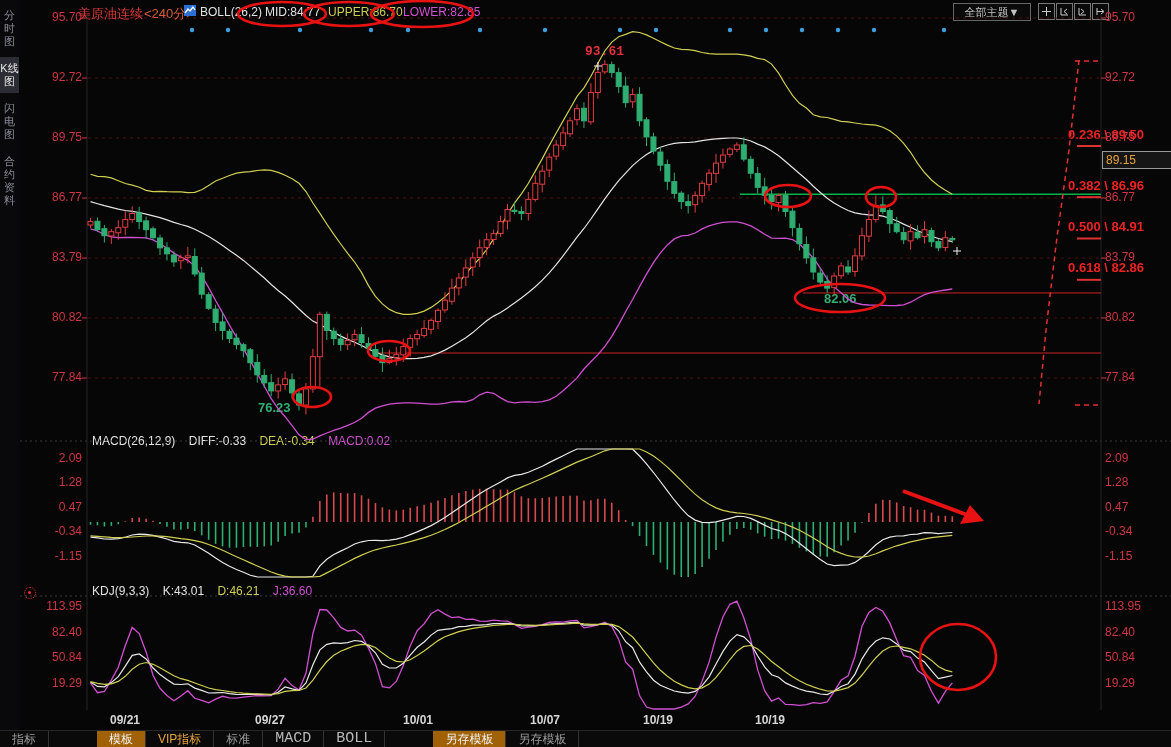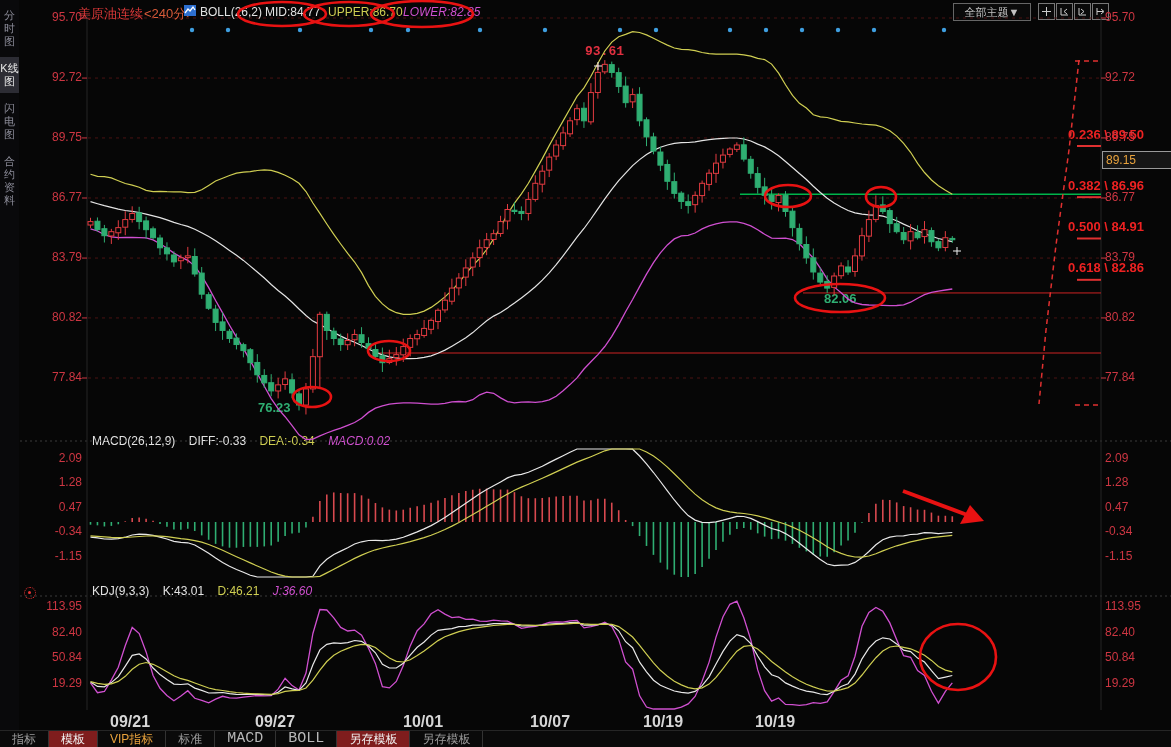--- a/index.html
+++ b/index.html
@@ -8,30 +8,30 @@
   
   #sidebar{position:absolute;left:0;top:0;width:19px;height:747px;background:#09090b;z-index:6;}
   .side-tab{width:19px;margin-top:4px;padding:5px 0;text-align:center;font-size:11px;line-height:13px;
             color:#8b8b98;word-break:break-all;cursor:pointer;}
   .side-tab.sel{background:#2c2c34;color:#e8e8e8;}
   
   #topbar{position:absolute;left:0;top:0;width:1103px;height:28px;z-index:10;font-size:12px;}
   #topbar .t{position:absolute;top:5px;white-space:nowrap;}
   .ttl{color:#e03a3a;font-size:13px;}
   .period{color:#d95b3a;font-size:13px;}
-  .w{color:#e2e2e2;} .yel{color:#cfce52;} .mag{color:#d050d0;font-style:italic;}
+  .w{color:#e2e2e2;} .yel{color:#cfce52;} .mag{color:#d050d0;}
   #theme-btn{position:absolute;left:953px;top:3px;width:76px;height:16px;border:1px solid #666;
              color:#c2c2c2;font-size:11px;text-align:center;line-height:16px;cursor:pointer;background:#0a0a0a;}
   .mini-btn{position:absolute;top:3px;width:15px;height:15px;border:1px solid #777;background:#0a0a0a;
             color:#cfcfcf;cursor:pointer;display:flex;align-items:center;justify-content:center;}
   
   .axl{position:absolute;font-size:12px;color:#cd3642;white-space:nowrap;z-index:10;}
   .axl.l{width:62px;text-align:right;left:20px;}
   .axl.r{left:1105px;}
-  .datel{position:absolute;top:713px;font-size:16px;font-weight:bold;color:#d6d6d6;z-index:10;}
+  .datel{position:absolute;top:713px;font-size:12px;font-weight:bold;color:#d6d6d6;z-index:10;}
   
   .ind-head{position:absolute;left:92px;font-size:12px;white-space:nowrap;z-index:10;}
   .ind-head span{margin-right:10px;}
   #kdj-gear{position:absolute;left:24px;top:587px;width:10px;height:10px;border:1px dotted #e33;
             border-radius:50%;z-index:10;cursor:pointer;}
   #kdj-gear i{position:absolute;left:3px;top:3px;width:3px;height:3px;background:#e33;border-radius:50%;}
   
   .anno{position:absolute;font-weight:bold;z-index:10;white-space:nowrap;}
   .anno.red{color:#e03040;font-size:13px;font-family:Liberation Mono, monospace;}
   .anno.grn{color:#2fae72;font-size:13px;}
@@ -41,21 +41,21 @@
   
   #timeline{position:absolute;left:19px;top:711px;width:1152px;height:19px;background:#0c0c0c;
             border-top:1px solid #262626;z-index:8;}
   #period-box{position:absolute;left:1px;top:0;width:68px;height:19px;border-right:1px solid #2e2e2e;
               color:#e8a23c;font-size:13px;font-weight:bold;line-height:19px;text-align:center;cursor:pointer;}
   #period-box b{color:#e8d23c;font-size:10px;}
   #toolbar{position:absolute;left:0px;top:730px;width:1171px;height:17px;background:#0a0a0a;
            border-top:1px solid #262626;display:flex;z-index:8;}
   .tb-item{height:17px;line-height:16px;padding:0 12px;font-size:12px;color:#9b9b9b;
            border-right:1px solid #333;cursor:pointer;white-space:nowrap;}
-  .tb-item.sel{background:#7f1d1d;color:#f0f0f0;}
+  .tb-item.sel{background:#a16207;color:#f0f0f0;margin-left:48px;}
   .tb-item.vip{color:#e8a23c;}
   .tb-item.mono{font-family:"Liberation Mono",monospace;font-size:15px;color:#b8b8b8;}
   
   #overlay{position:absolute;left:0;top:0;z-index:50;pointer-events:none;}
   .hotspot{position:absolute;z-index:5;}
 </style>
 </head>
 <body>
 
 <div id="app">

